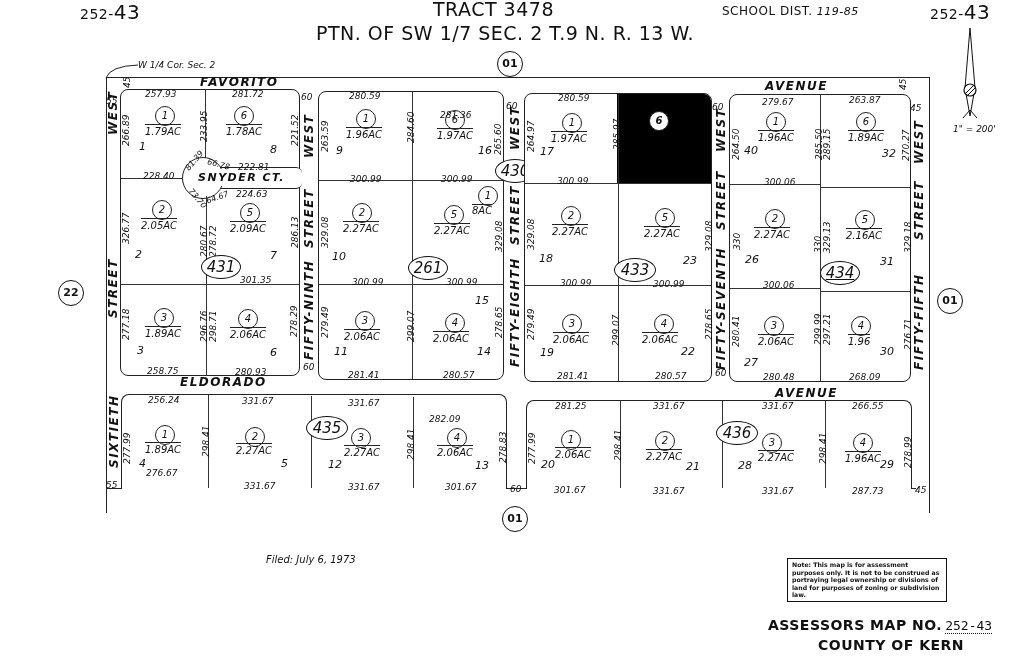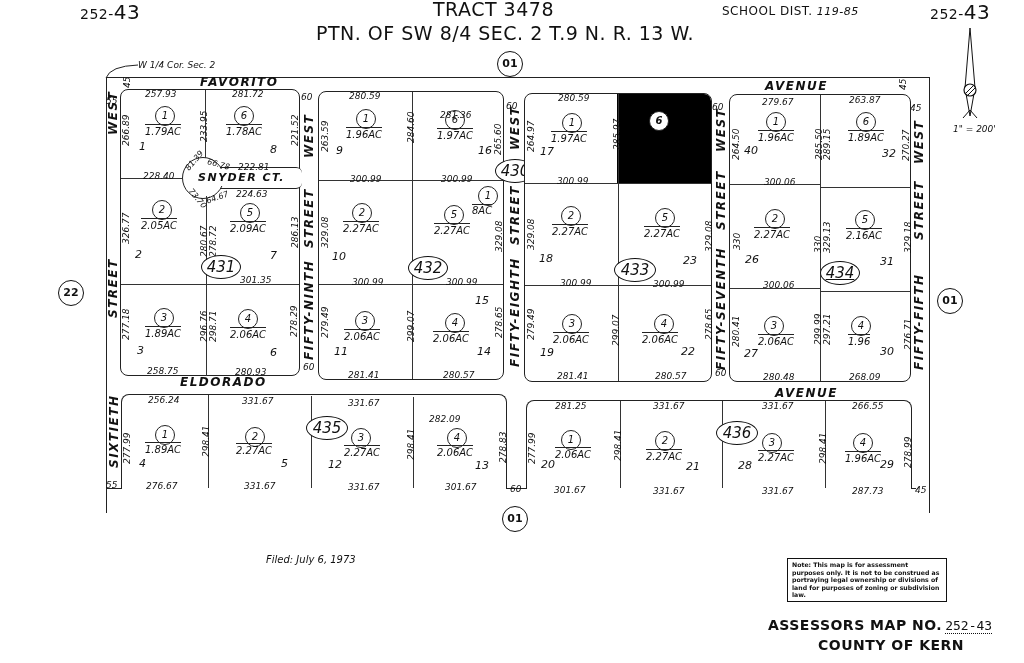--- a/index.html
+++ b/index.html
@@ -20,21 +20,21 @@
   .ref{position:absolute;width:24px;height:24px;border:1.5px solid #111;border-radius:50%;text-align:center;line-height:24px;font-size:11px;font-family:"DejaVu Sans",sans-serif;font-weight:bold;background:#fff;}
   .black{background:#000;}
 </style>
 </head>
 <body>
 
 <div class="abs hdr" style="left:80px;top:0px;font-size:19px;">
   <span style="font-size:14px;">252-</span><span style="font-size:20px;">43</span>
 </div>
 <div class="abs hdr" style="left:433px;top:-2px;font-size:19px;">TRACT 3478</div>
-<div class="abs hdr" style="left:316px;top:22px;font-size:19px;">PTN. OF SW 8/4 SEC. 2  T.9 N. R. 13 W.</div>
+<div class="abs hdr" style="left:316px;top:22px;font-size:19px;">PTN. OF SW 1/7 SEC. 2  T.9 N. R. 13 W.</div>
 <div class="abs hdr" style="left:722px;top:4px;font-size:12px;">
   <span>SCHOOL DIST.</span>
   <span style="font-style:italic;font-size:11px;">119-85</span>
 </div>
 <div class="abs hdr" style="left:930px;top:0px;">
   <span style="font-size:14px;">252-</span><span style="font-size:20px;">43</span>
 </div>
 
 <svg class="abs" style="left:955px;top:28px;" width="30" height="100" viewBox="0 0 30 100">
   <polygon points="15,0 20,60 15,88 10,60" fill="none" stroke="#111" stroke-width="1"></polygon>
@@ -184,21 +184,21 @@
 
 <div class="pnum" style="left:444px;top:205px;">5</div>
 <div class="acre" style="left:434px;top:223px;">2.27AC</div>
 <div class="lot" style="left:475px;top:250px;margin-top:44px;">15</div>
 <div class="dim vtext" style="left:494px;top:252px;">329.08</div>
 <div class="dim" style="left:446px;top:277px;">300.99</div>
 
 <div class="pnum" style="left:478px;top:186px;">1</div>
 <div class="dim" style="left:472px;top:204px;border-top:1px solid #222;font-size:10px;">8AC</div>
 
-<div class="blocktag" style="left:408px;top:256px;width:38px;height:22px;line-height:22px;">432</div>
+<div class="blocktag" style="left:408px;top:256px;width:38px;height:22px;line-height:22px;">261</div>
 
 <div class="pnum" style="left:355px;top:311px;">3</div>
 <div class="acre" style="left:344px;top:329px;">2.06AC</div>
 <div class="lot" style="left:334px;top:345px;">11</div>
 <div class="dim vtext" style="left:320px;top:338px;">279.49</div>
 <div class="dim vtext" style="left:406px;top:342px;">299.07</div>
 <div class="dim" style="left:348px;top:370px;">281.41</div>
 
 <div class="pnum" style="left:445px;top:313px;">4</div>
 <div class="acre" style="left:433px;top:331px;">2.06AC</div>
@@ -283,21 +283,21 @@
 <div class="pnum" style="left:855px;top:210px;">5</div>
 <div class="acre" style="left:846px;top:228px;">2.16AC</div>
 <div class="lot" style="left:880px;top:255px;">31</div>
 <div class="dim vtext" style="left:903px;top:253px;">329.18</div>
 <div class="dim vtext" style="left:822px;top:253px;">329.13</div>
 
 <div class="blocktag" style="left:820px;top:261px;width:38px;height:22px;line-height:22px;text-decoration:underline;">434</div>
 
 <div class="pnum" style="left:764px;top:316px;">3</div>
 <div class="acre" style="left:758px;top:334px;">2.06AC</div>
-<div class="lot" style="left:744px;top:347px;">27</div>
+<div class="lot" style="left:744px;top:356px;">27</div>
 <div class="dim vtext" style="left:731px;top:347px;">280.41</div>
 <div class="dim vtext" style="left:813px;top:345px;">299.99</div>
 <div class="dim" style="left:763px;top:372px;">280.48</div>
 
 <div class="pnum" style="left:851px;top:316px;">4</div>
 <div class="acre" style="left:848px;top:334px;text-align:right;">1.96</div>
 <div class="lot" style="left:880px;top:345px;">30</div>
 <div class="dim vtext" style="left:903px;top:350px;">276.71</div>
 <div class="dim vtext" style="left:822px;top:345px;">297.21</div>
 <div class="dim" style="left:849px;top:372px;">268.09</div>
@@ -305,21 +305,21 @@
 <div class="blk" style="left:121px;top:394px;width:386px;height:95px;border-bottom:none;border-radius:8px 8px 0 0;"></div>
 <div class="cell-line-v" style="left:208px;top:395px;height:93px;"></div>
 <div class="cell-line-v" style="left:311px;top:396px;height:92px;"></div>
 <div class="cell-line-v" style="left:413px;top:397px;height:91px;"></div>
 
 <div class="pnum" style="left:155px;top:425px;">1</div>
 <div class="acre" style="left:145px;top:442px;">1.89AC</div>
 <div class="lot" style="left:139px;top:457px;">4</div>
 <div class="dim" style="left:148px;top:395px;">256.24</div>
 <div class="dim vtext" style="left:122px;top:464px;">277.99</div>
-<div class="dim" style="left:146px;top:481px;">276.67</div>
+<div class="dim" style="left:146px;top:468px;">276.67</div>
 
 <div class="pnum" style="left:245px;top:427px;">2</div>
 <div class="acre" style="left:236px;top:443px;">2.27AC</div>
 <div class="lot" style="left:281px;top:457px;">5</div>
 <div class="dim" style="left:242px;top:396px;">331.67</div>
 <div class="dim vtext" style="left:201px;top:457px;">298.41</div>
 <div class="dim" style="left:244px;top:481px;">331.67</div>
 
 <div class="blocktag" style="left:306px;top:416px;width:40px;height:22px;line-height:22px;">435</div>
 

